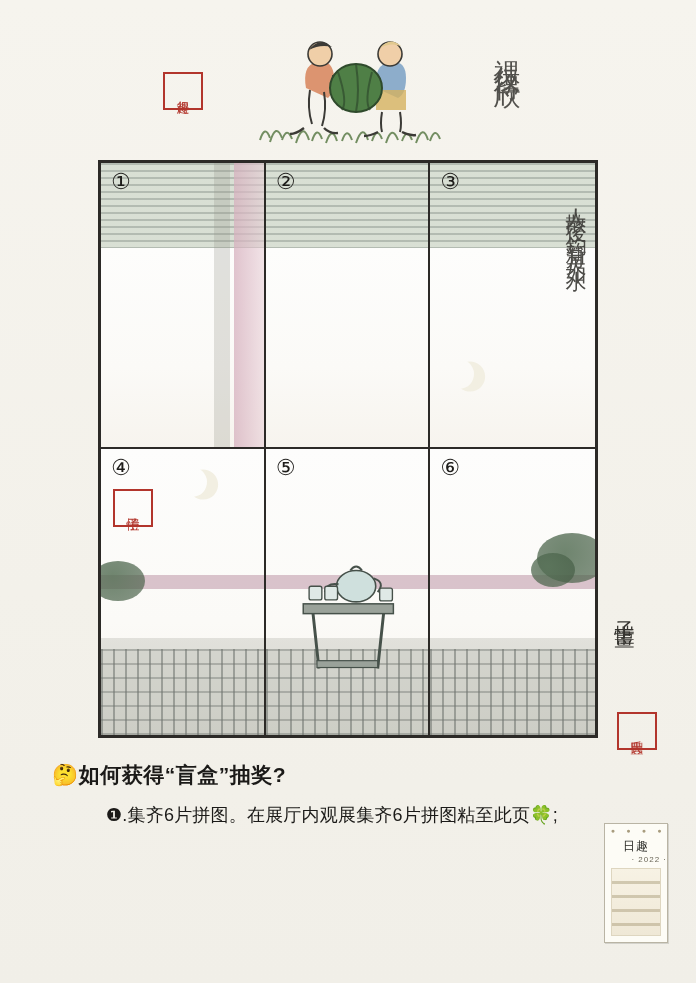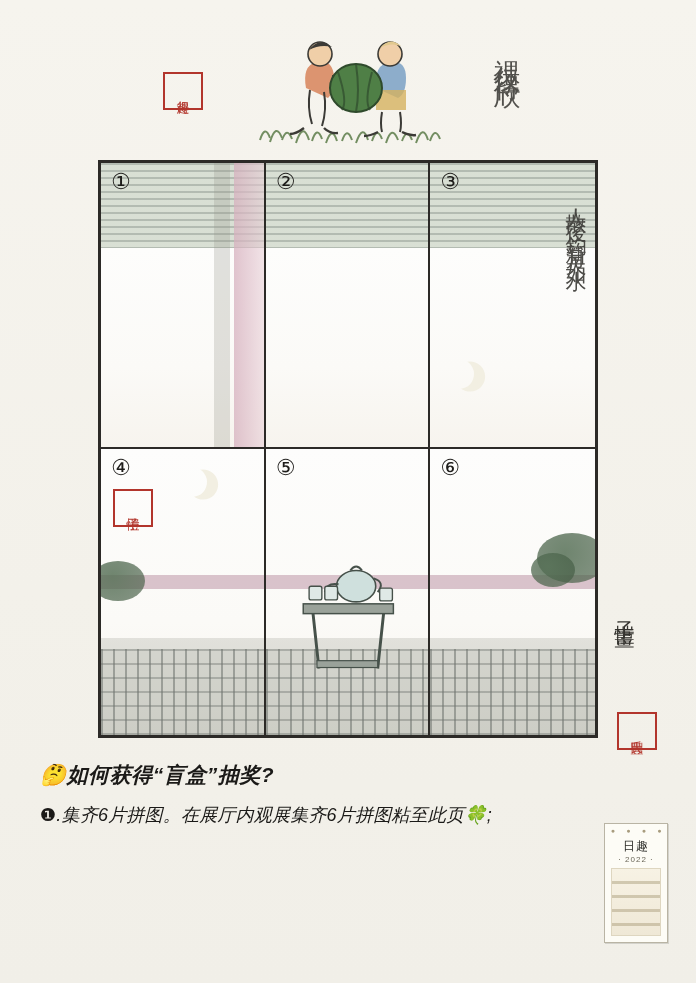--- a/index.html
+++ b/index.html
@@ -218,39 +218,39 @@
     position: absolute;
     left: 617px;
     top: 712px;
     width: 30px; height: 30px;
     font-size: 10px;
   }
 
   
   .text-block {
     position: absolute;
-    left: 40px;
+    left: 52px;
     top: 760px;
     width: 560px;
     color: #1b1a18;
-    font-style: italic;
   }
   .heading {
     font-size: 21px;
     font-weight: bold;
     letter-spacing: 0.5px;
     margin-bottom: 10px;
     line-height: 1.4;
     font-family: "Liberation Sans", sans-serif;
   }
   .para {
     font-size: 18px;
     line-height: 1.62;
     margin-bottom: 2px;
     letter-spacing: 0.2px;
+    text-align: center;
   }
   .emoji { font-family: "DejaVu Sans", sans-serif; }
 
   
   .calendar {
     position: absolute;
     left: 604px;
     top: 823px;
     width: 62px;
     height: 118px;
@@ -272,21 +272,21 @@
     top: 14px; left: 0; right: 0;
     text-align: center;
     font-size: 12px;
     color: #2a2a26;
     font-family: "DejaVu Serif", serif;
     letter-spacing: 1px;
   }
   .cal-year {
     position: absolute;
     top: 31px; left: 0; right: 0;
-    text-align: center;
+    text-align: right;
     font-size: 8px;
     color: #6a6658;
     letter-spacing: 1px;
   }
   .cal-art {
     position: absolute;
     top: 44px; left: 6px; right: 6px; bottom: 6px;
     background: linear-gradient(180deg, #f7f2e4, #efe8d6);
     border: 1px solid #ded6c0;
   }

